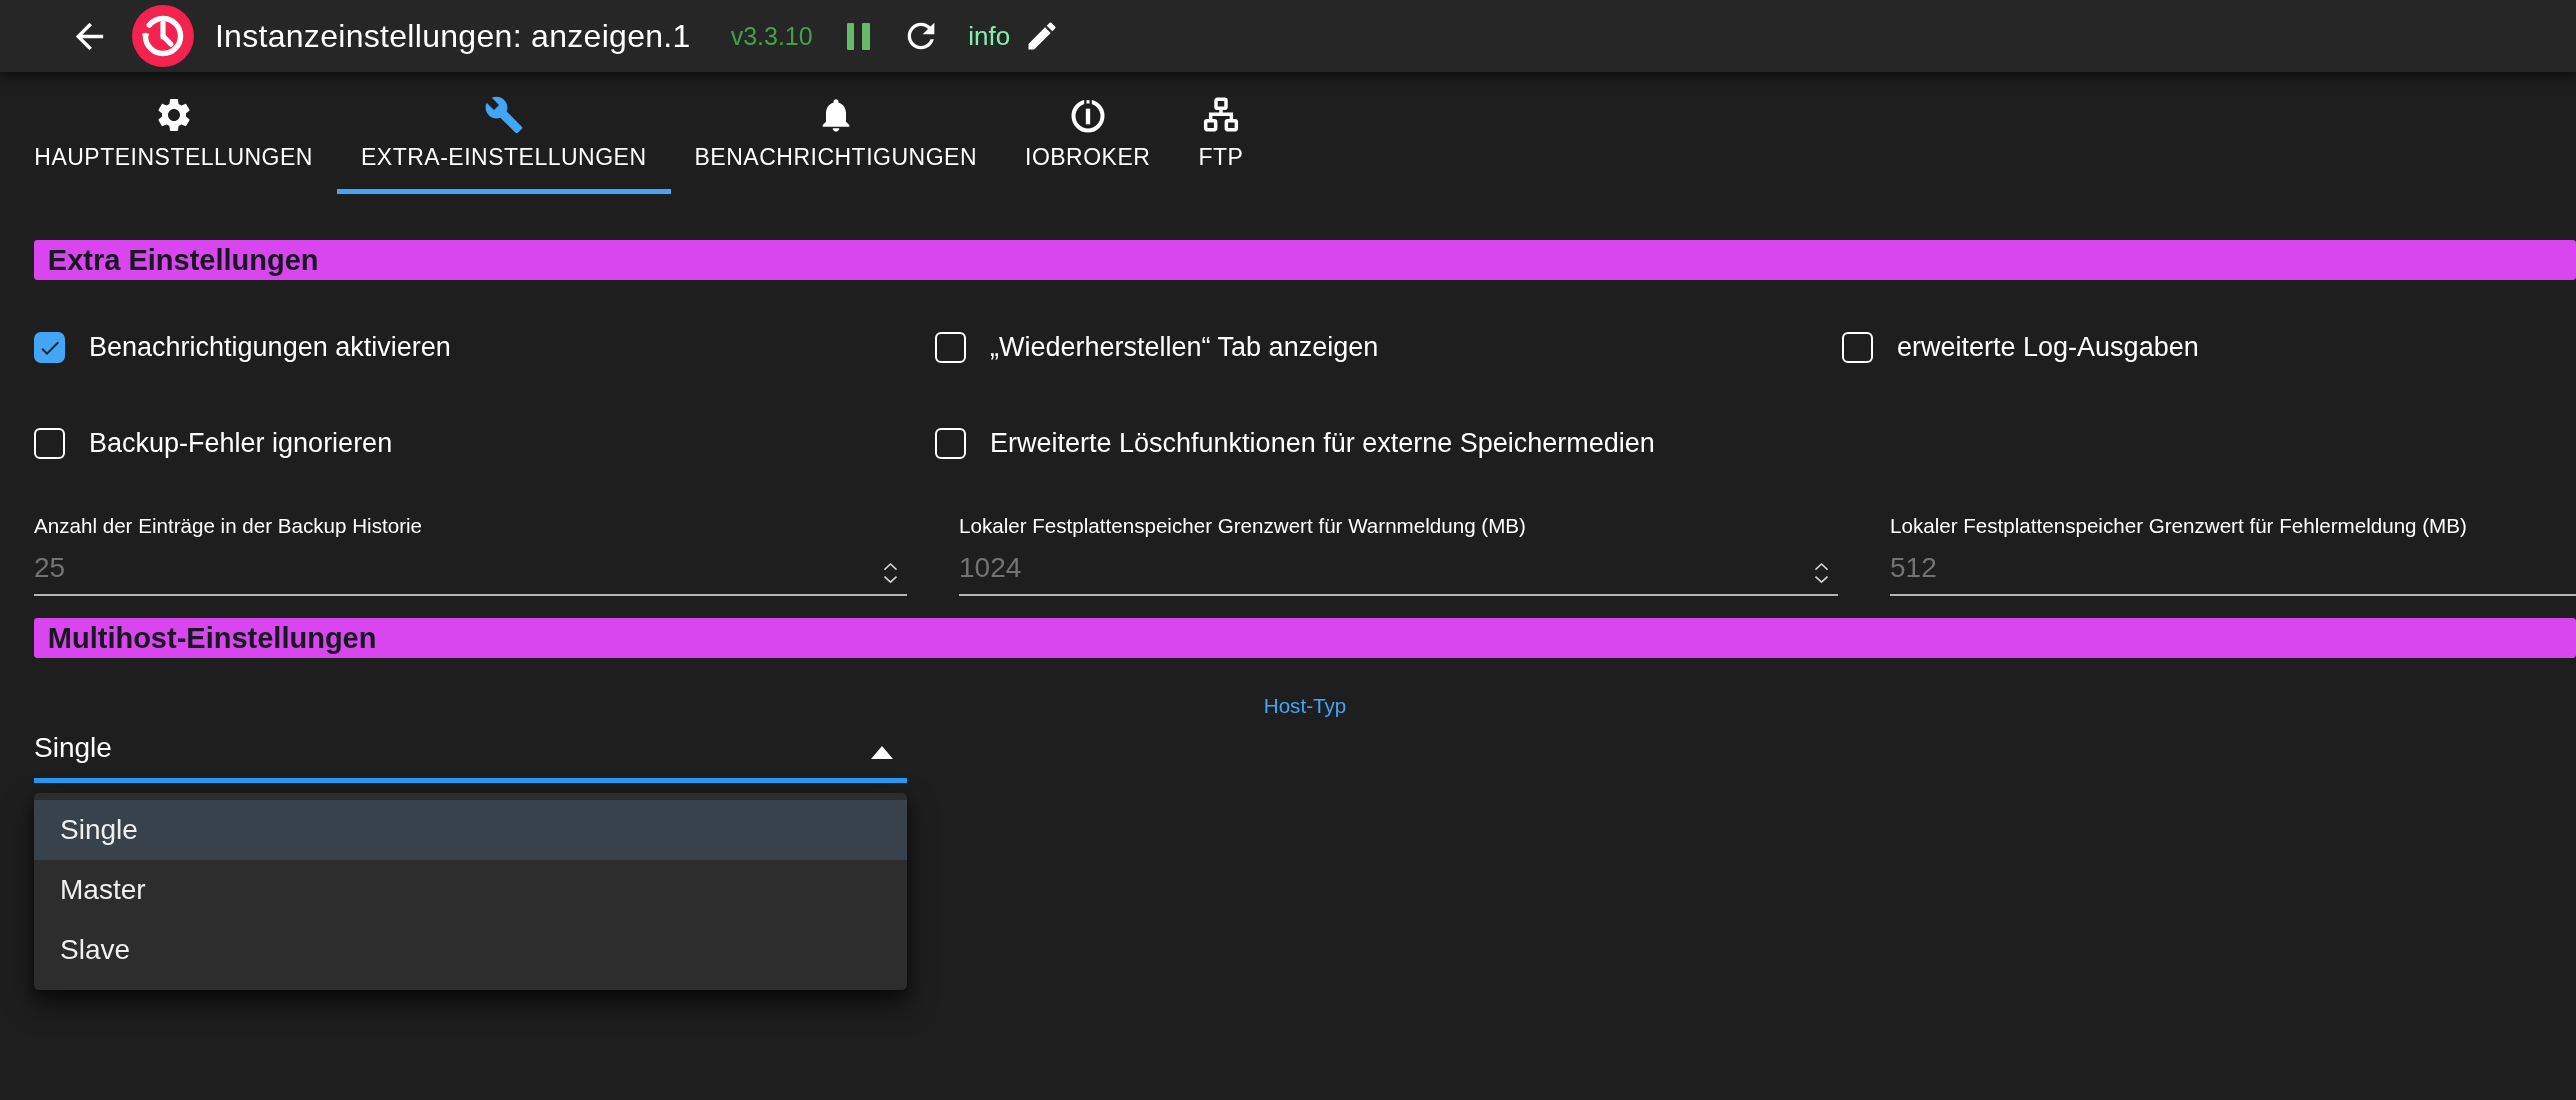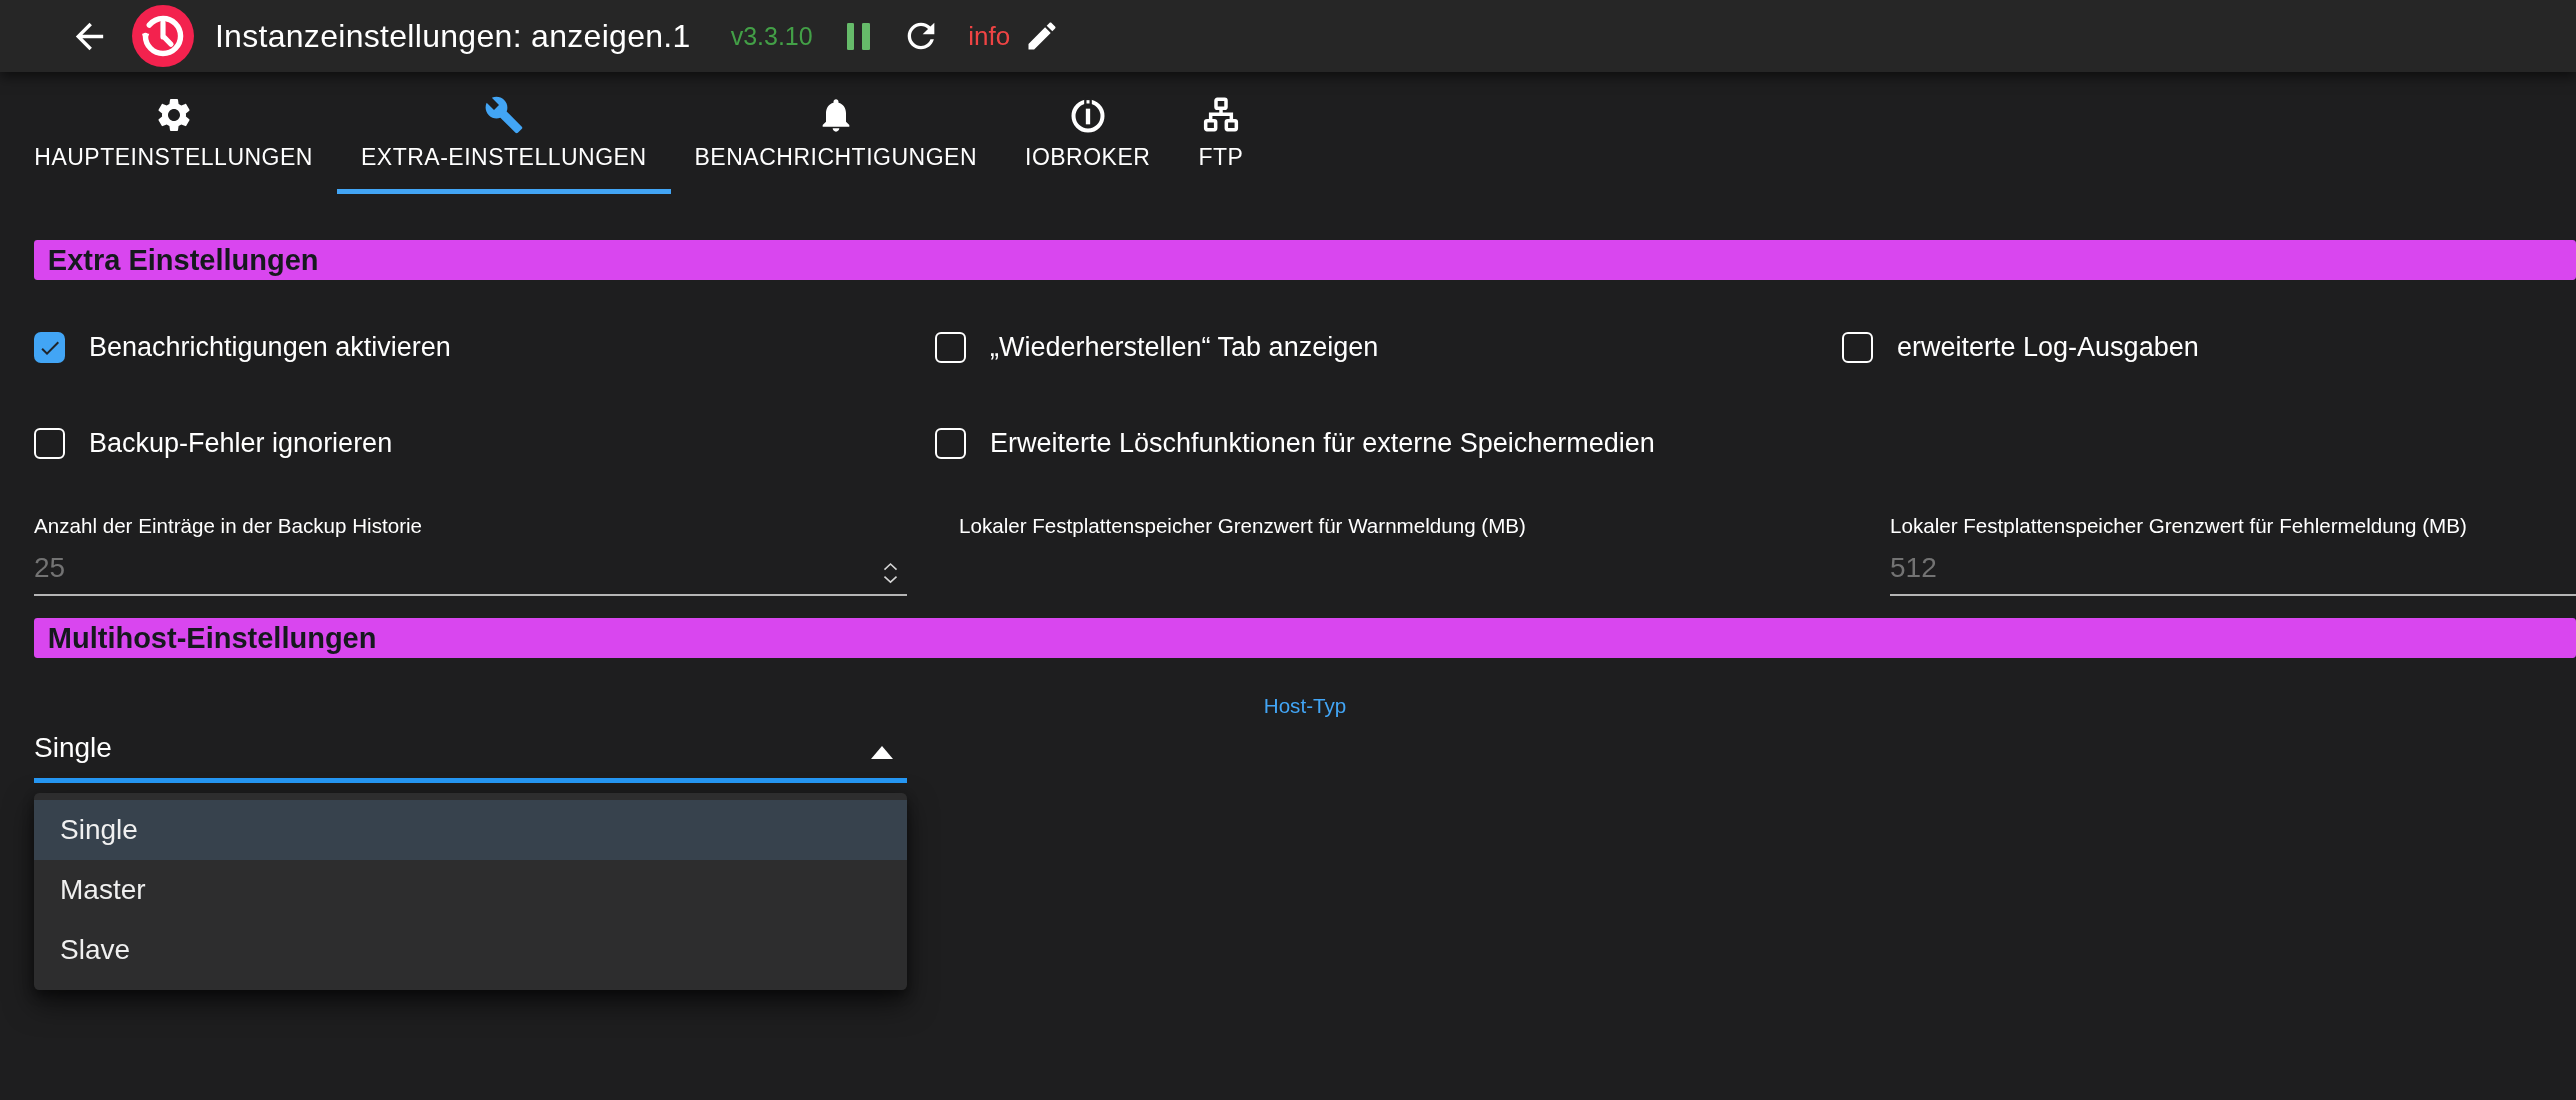--- a/index.html
+++ b/index.html
@@ -16,21 +16,21 @@
   }
   .iconbtn{background:none;border:none;padding:0;display:flex;align-items:center;justify-content:center;cursor:pointer;color:#fff;}
   .back-btn svg{width:41px;height:41px;fill:#fff;}
   .logo{width:62px;height:62px;margin-left:22.3px;flex:0 0 auto;}
   .appbar-title{font-size:32px;font-weight:500;letter-spacing:0.3px;margin-left:20.6px;white-space:nowrap;}
   .appbar-version{font-size:25px;color:#43a047;margin-left:40px;}
   .pause-btn{margin-left:34px;display:flex;gap:7.7px;}
   .pause-btn .bar{width:7.7px;height:27px;background:#66bb6a;border-radius:1.3px;display:block;}
   .refresh-btn{margin-left:31px;}
   .refresh-btn svg{width:40px;height:40px;fill:#fff;}
-  .info-link{margin-left:27.5px;font-size:26px;color:#ef4444;cursor:pointer;}
+  .info-link{margin-left:27.5px;font-size:26px;color:#86efac;cursor:pointer;}
   .edit-btn{margin-left:13.8px;}
   .edit-btn svg{width:36px;height:36px;fill:#fff;}
   
   .tabs{display:flex;padding-left:10.3px;height:122px;position:relative;}
   .tab{
     display:flex;flex-direction:column;align-items:center;
     padding:22.3px 24px 0;position:relative;cursor:pointer;box-sizing:border-box;
     color:#fff;
   }
   .tab .ticon{height:41px;display:flex;align-items:center;color:#fff;}
@@ -231,20 +231,31 @@
                 <polyline points="4,10 11,3.5 18,10"></polyline>
               </svg>
             <svg viewBox="0 0 22 13">
                 <polyline points="4,3 11,9.5 18,3"></polyline>
               </svg>
           </span>
         </div>
       </div>
       <div class="field">
         <div class="flabel">Lokaler Festplattenspeicher Grenzwert für Warnmeldung (MB)</div>
+        <div class="fvalrow">
+          <input class="fval" type="text" value="1024" style="">
+          <span class="spinner">
+            <svg viewBox="0 0 22 13">
+                <polyline points="4,10 11,3.5 18,10"></polyline>
+              </svg>
+            <svg viewBox="0 0 22 13">
+                <polyline points="4,3 11,9.5 18,3"></polyline>
+              </svg>
+          </span>
+        </div>
       </div>
       <div class="field last">
         <div class="flabel">Lokaler Festplattenspeicher Grenzwert für Fehlermeldung (MB)</div>
         <div class="fvalrow">
           <input class="fval" type="text" value="512" style="">
         </div>
       </div>
     </div>
 
     <div class="sec-header second">Multihost-Einstellungen</div>

